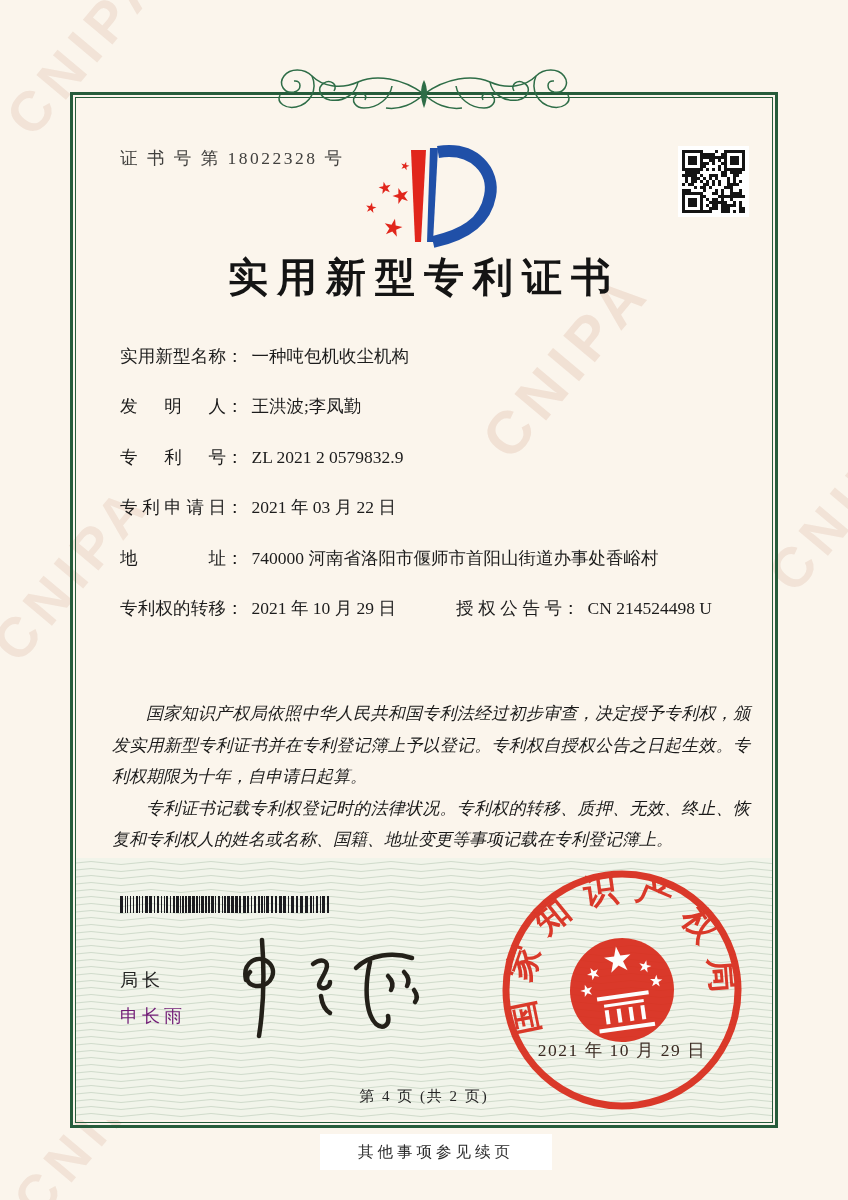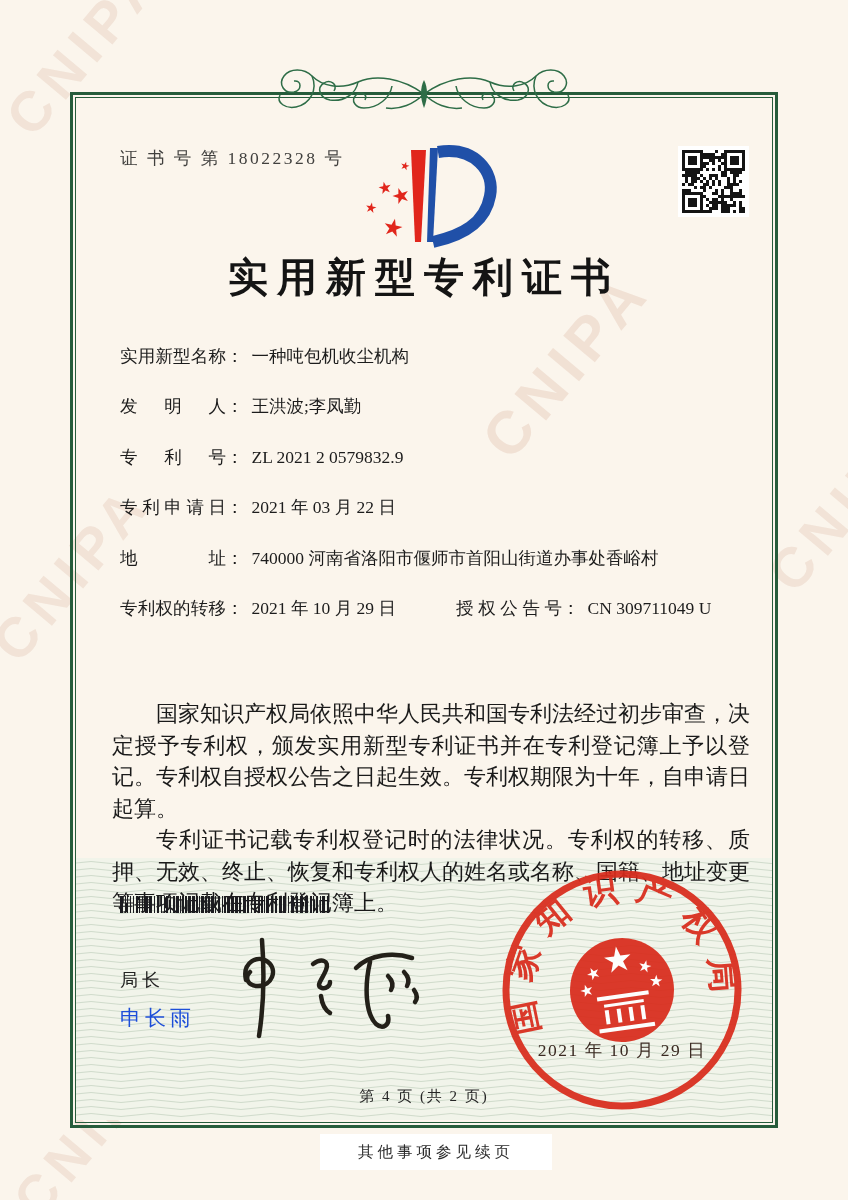--- a/index.html
+++ b/index.html
@@ -27,32 +27,32 @@
   #waves path{stroke:#c9d6c6;fill:none;stroke-width:1;opacity:.85;}
   .ct{position:absolute;z-index:3;}
   .cert-no{left:120px;top:146px;font-size:17.5px;letter-spacing:2.5px;color:#41403e;}
   .title{left:76px;width:696px;top:250px;text-align:center;font-size:40px;
     font-weight:bold;letter-spacing:9px;color:#141414;}
   .fields{left:120px;top:344px;width:630px;font-size:17.5px;color:#1c1c1c;}
   .frow{height:50.4px;position:relative;white-space:nowrap;}
   .flabel{display:inline-block;width:106px;text-align:justify;text-align-last:justify;vertical-align:top;}
   .fvalue{margin-left:8px;}
   .grant2{position:absolute;left:336px;top:0;}
-  .body-text{left:112px;top:698px;width:638px;font-size:22px;line-height:31.5px;
-    color:#1a1a1a;text-align:justify;}
+  .body-text{left:112px;top:698px;width:638px;font-size:17px;line-height:31.5px;
+    color:#1a1a1a;text-align:justify;font-style:italic;}
   .body-text p{margin:0;text-indent:2em;}
   #qr-box{left:678px;top:146px;background:#fff;padding:4px;}
   #qr{display:grid;grid-template-columns:repeat(21,3px);grid-auto-rows:3px;}
   .qm{background:#fff;}
   .qm.on{background:#141414;}
   #barcode{left:120px;top:896px;height:17px;display:flex;align-items:stretch;}
   #barcode span{display:block;background:#1c1c20;}
   #barcode span.gap{background:transparent;}
   .director-label{left:120px;top:968px;font-size:18px;letter-spacing:4px;color:#222;}
-  .director-name{left:120px;top:1004px;font-size:21px;letter-spacing:4px;color:#1d4ed8;}
+  .director-name{left:120px;top:1004px;font-size:18px;letter-spacing:4px;color:#701a75;}
   .seal-date{left:498px;top:1038px;width:248px;text-align:center;font-size:17.5px;
     letter-spacing:1.5px;color:#3a2a22;z-index:4;}
   .page-info{left:76px;top:1087px;width:696px;text-align:center;font-size:15px;
     letter-spacing:2px;color:#262626;}
   .continuation{left:320px;top:1134px;width:232px;height:36px;background:#ffffff;
     text-align:center;line-height:36px;font-size:15.5px;letter-spacing:4px;color:#2a2a2a;z-index:2;}
 </style>
 </head>
 <body>
 
@@ -598,21 +598,21 @@
     <span class="flabel">专利号</span><span>：</span><span class="fvalue">ZL 2021 2 0579832.9</span>
   </div>
   <div class="frow">
     <span class="flabel">专利申请日</span><span>：</span><span class="fvalue">2021 年 03 月 22 日</span>
   </div>
   <div class="frow">
     <span class="flabel">地址</span><span>：</span><span class="fvalue">740000 河南省洛阳市偃师市首阳山街道办事处香峪村</span>
   </div>
   <div class="frow">
     <span><span class="flabel">专利权的转移</span><span>：</span><span class="fvalue">2021 年 10 月 29 日</span></span>
-    <span class="grant2"><span class="flabel">授权公告号</span><span>：</span><span class="fvalue">CN 309711049 U</span></span>
+    <span class="grant2"><span class="flabel">授权公告号</span><span>：</span><span class="fvalue">CN 214524498 U</span></span>
   </div>
 </div>
 
 <div class="ct body-text">
   <p>国家知识产权局依照中华人民共和国专利法经过初步审查，决定授予专利权，颁发实用新型专利证书并在专利登记簿上予以登记。专利权自授权公告之日起生效。专利权期限为十年，自申请日起算。</p>
   <p>专利证书记载专利权登记时的法律状况。专利权的转移、质押、无效、终止、恢复和专利权人的姓名或名称、国籍、地址变更等事项记载在专利登记簿上。</p>
 </div>
 
 <div id="barcode" class="ct">
     <span style="width: 3px;"></span>

